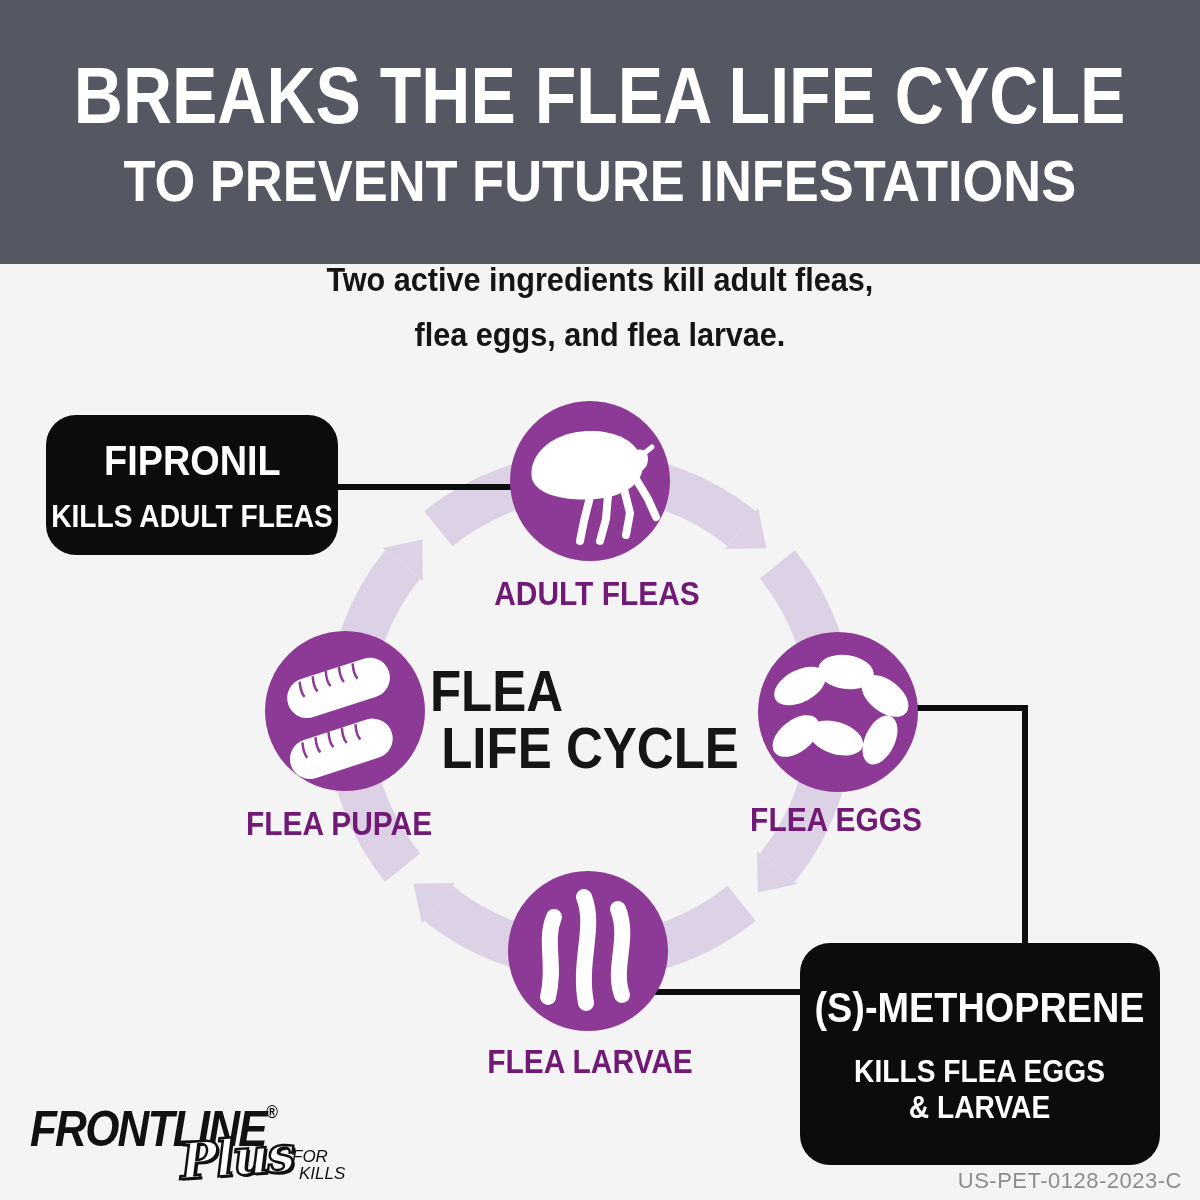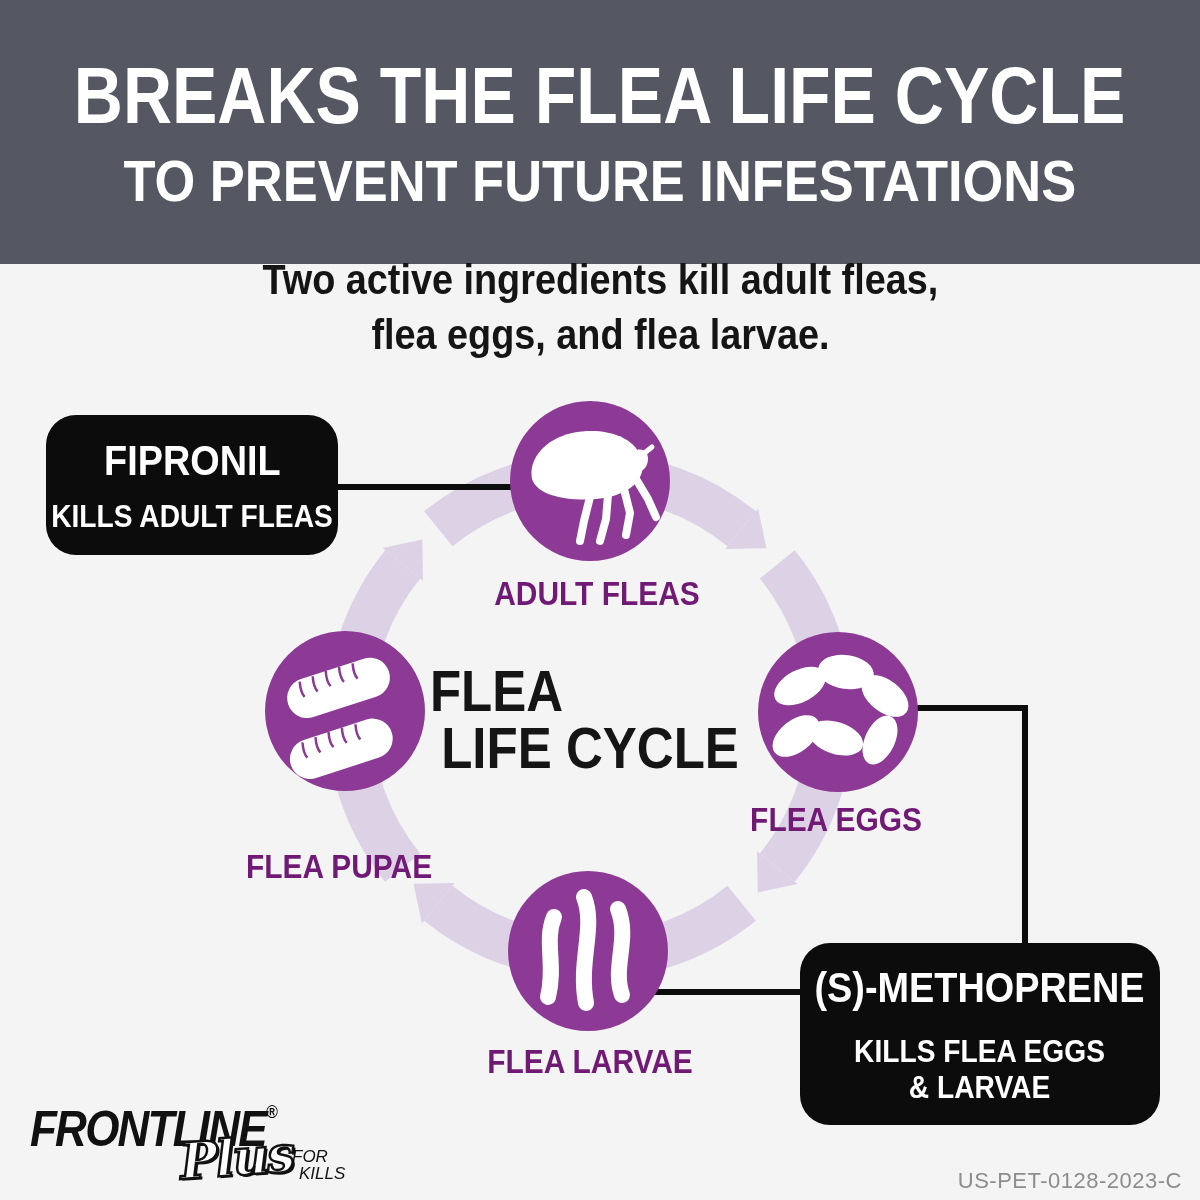--- a/index.html
+++ b/index.html
@@ -44,21 +44,21 @@
     transform-origin: center;
   }
   
   .intro {
     position: absolute;
     left: 0; top: 252px;
     width: 1200px;
     text-align: center;
     color: #151515;
     font-weight: 700;
-    font-size: 42px;
+    font-size: 34px;
     line-height: 55px;
   }
   .intro .squeeze {
     display: inline-block;
     transform: scaleX(0.9);
     transform-origin: center;
     white-space: nowrap;
   }
   
   .diagram-svg { position: absolute; left: 0; top: 0; }
@@ -108,21 +108,21 @@
   .callout .c-sub {
     font-weight: 700;
     font-size: 32px;
     line-height: 36px;
     white-space: nowrap;
     display: inline-block;
     transform: scaleX(0.88);
     transform-origin: center;
   }
   .callout-fipronil { left: 46px; top: 415px; width: 292px; height: 140px; gap: 13px; }
-  .callout-methoprene { left: 800px; top: 943px; width: 360px; height: 182px; gap: 21px; }
+  .callout-methoprene { left: 800px; top: 943px; width: 360px; height: 222px; gap: 21px; }
   
   .logo { position: absolute; left: 30px; top: 1100px; width: 330px; height: 95px; color: #111111; }
   .logo .brand {
     position: absolute; left: 0; top: 0;
     font-size: 50px;
     font-weight: 700;
     font-style: italic;
     letter-spacing: -2px;
     white-space: nowrap;
     display: inline-block;
@@ -267,21 +267,21 @@
 
   <div class="stage-label" style="left:597px; top:574px;">
     <span class="squeeze">ADULT FLEAS</span>
   </div>
   <div class="stage-label" style="left:590px; top:1042px;">
     <span class="squeeze">FLEA LARVAE</span>
   </div>
   <div class="stage-label" style="left:836px; top:800px;">
     <span class="squeeze">FLEA EGGS</span>
   </div>
-  <div class="stage-label" style="left:339px; top:804px;margin-top:43px;">
+  <div class="stage-label" style="left:339px; top:804px;">
     <span class="squeeze">FLEA PUPAE</span>
   </div>
 
   <div class="callout callout-fipronil">
     <span class="c-title">FIPRONIL</span>
     <span class="c-sub">KILLS ADULT FLEAS</span>
   </div>
 
   <div class="callout callout-methoprene">
     <span class="c-title">(S)-METHOPRENE</span>

